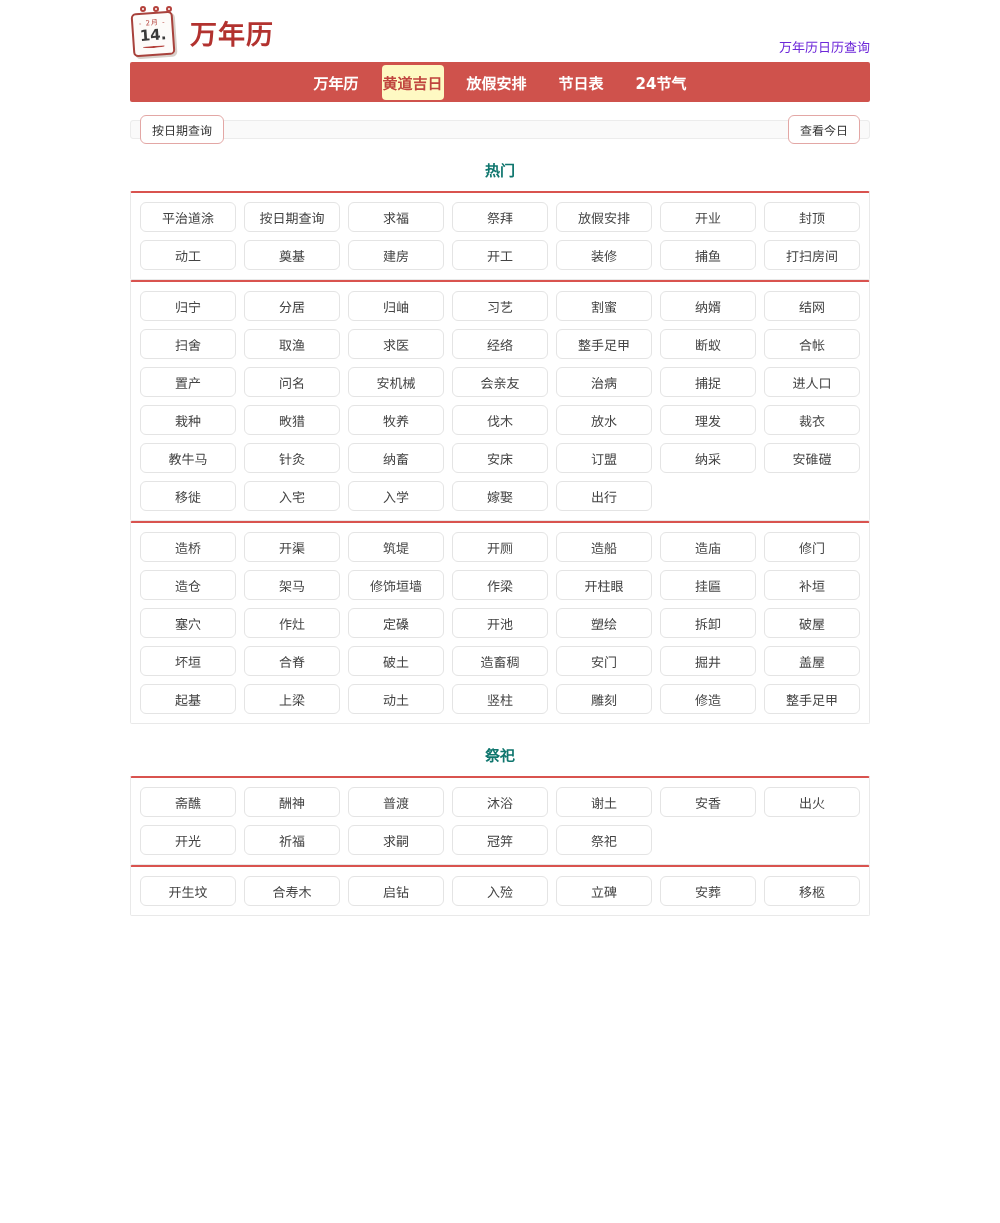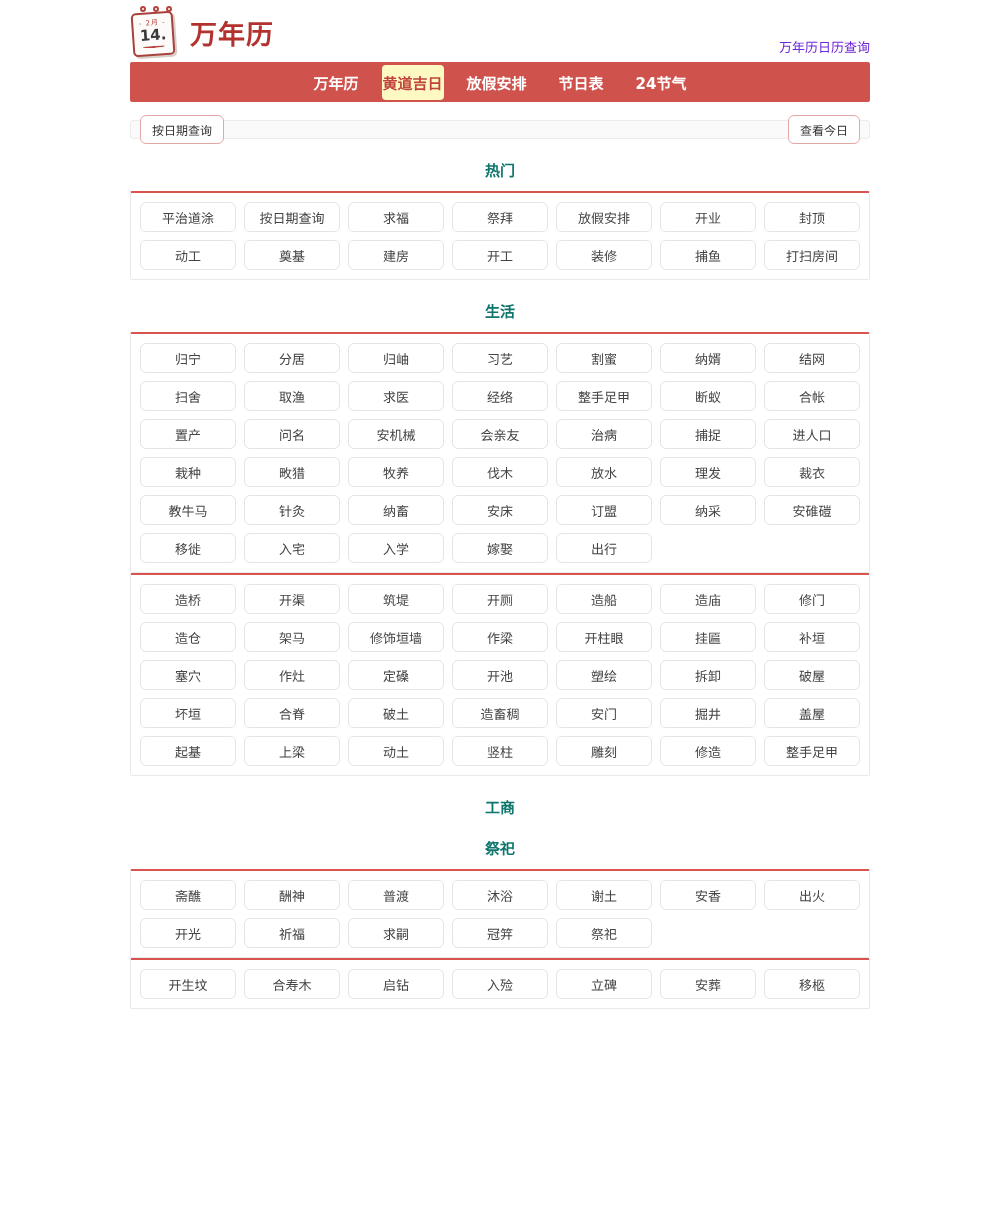--- a/index.html
+++ b/index.html
@@ -117,21 +117,20 @@
           <button class="term-btn">动工</button>
           <button class="term-btn">奠基</button>
           <button class="term-btn">建房</button>
           <button class="term-btn">开工</button>
           <button class="term-btn">装修</button>
           <button class="term-btn">捕鱼</button>
           <button class="term-btn">打扫房间</button>
         </div>
       </section>
       <section>
-        <h2 class="cat-title">生活</h2>
         <div class="cat-box">
           <button class="term-btn">归宁</button>
           <button class="term-btn">分居</button>
           <button class="term-btn">归岫</button>
           <button class="term-btn">习艺</button>
           <button class="term-btn">割蜜</button>
           <button class="term-btn">纳婿</button>
           <button class="term-btn">结网</button>
           <button class="term-btn">扫舍</button>
           <button class="term-btn">取渔</button>
@@ -201,21 +200,20 @@
           <button class="term-btn">起基</button>
           <button class="term-btn">上梁</button>
           <button class="term-btn">动土</button>
           <button class="term-btn">竖柱</button>
           <button class="term-btn">雕刻</button>
           <button class="term-btn">修造</button>
           <button class="term-btn">整手足甲</button>
         </div>
       </section>
       <section>
-        <h2 class="cat-title">工商</h2>
       </section>
       <section>
         <h2 class="cat-title">祭祀</h2>
         <div class="cat-box">
           <button class="term-btn">斋醮</button>
           <button class="term-btn">酬神</button>
           <button class="term-btn">普渡</button>
           <button class="term-btn">沐浴</button>
           <button class="term-btn">谢土</button>
           <button class="term-btn">安香</button>

